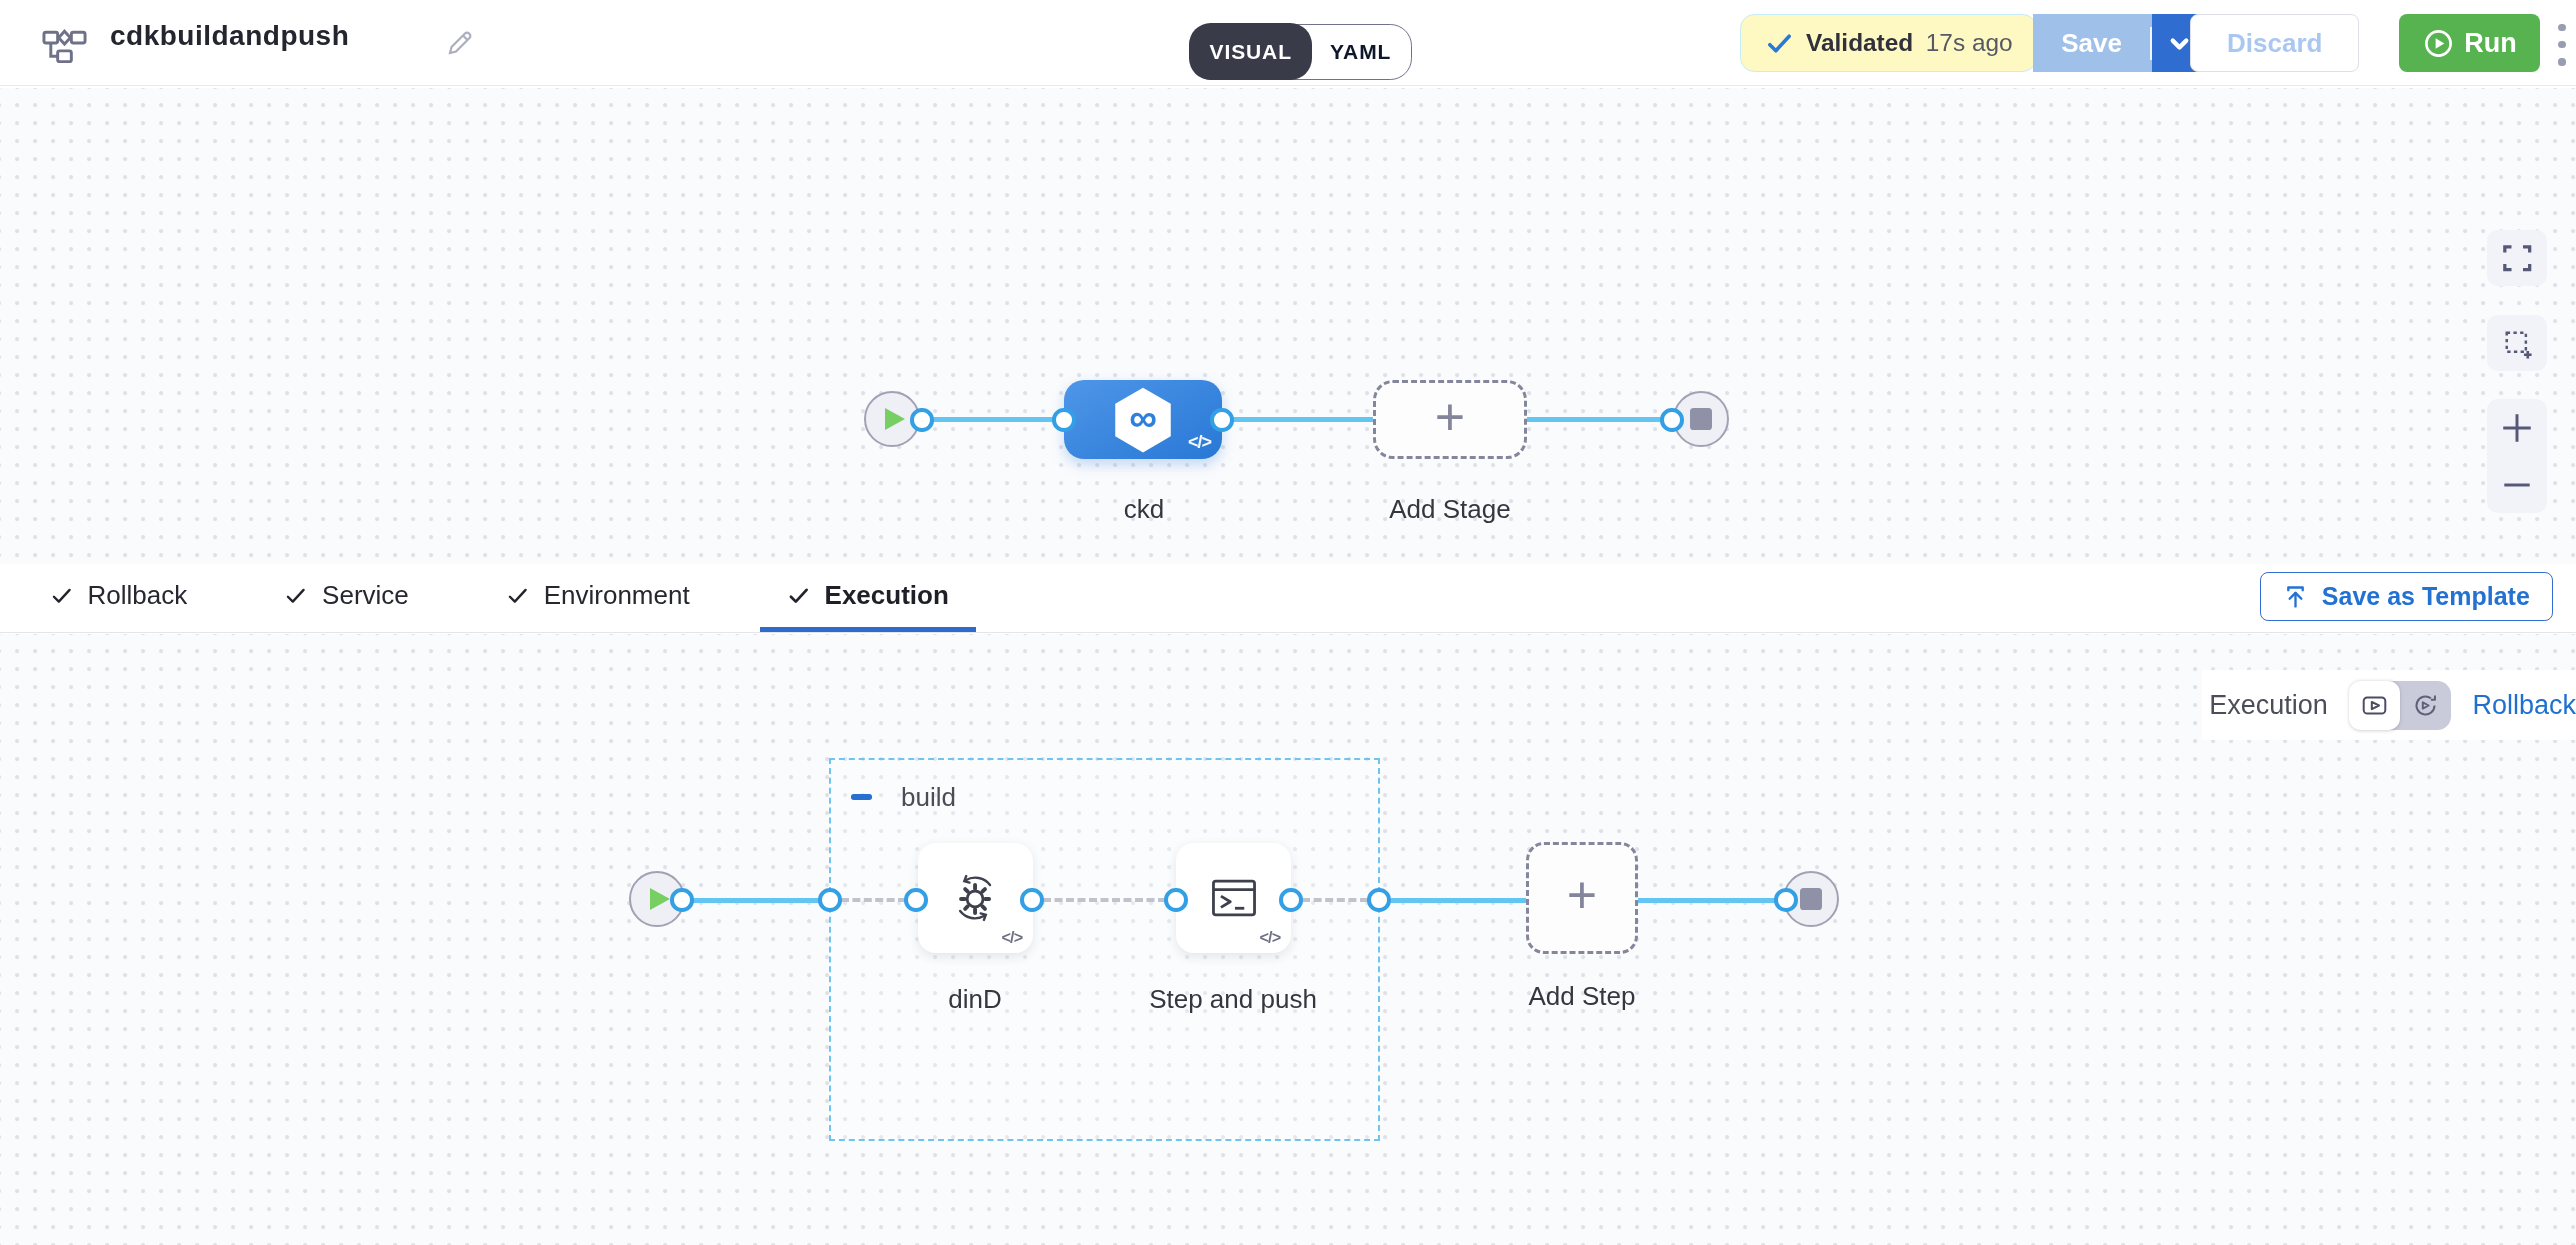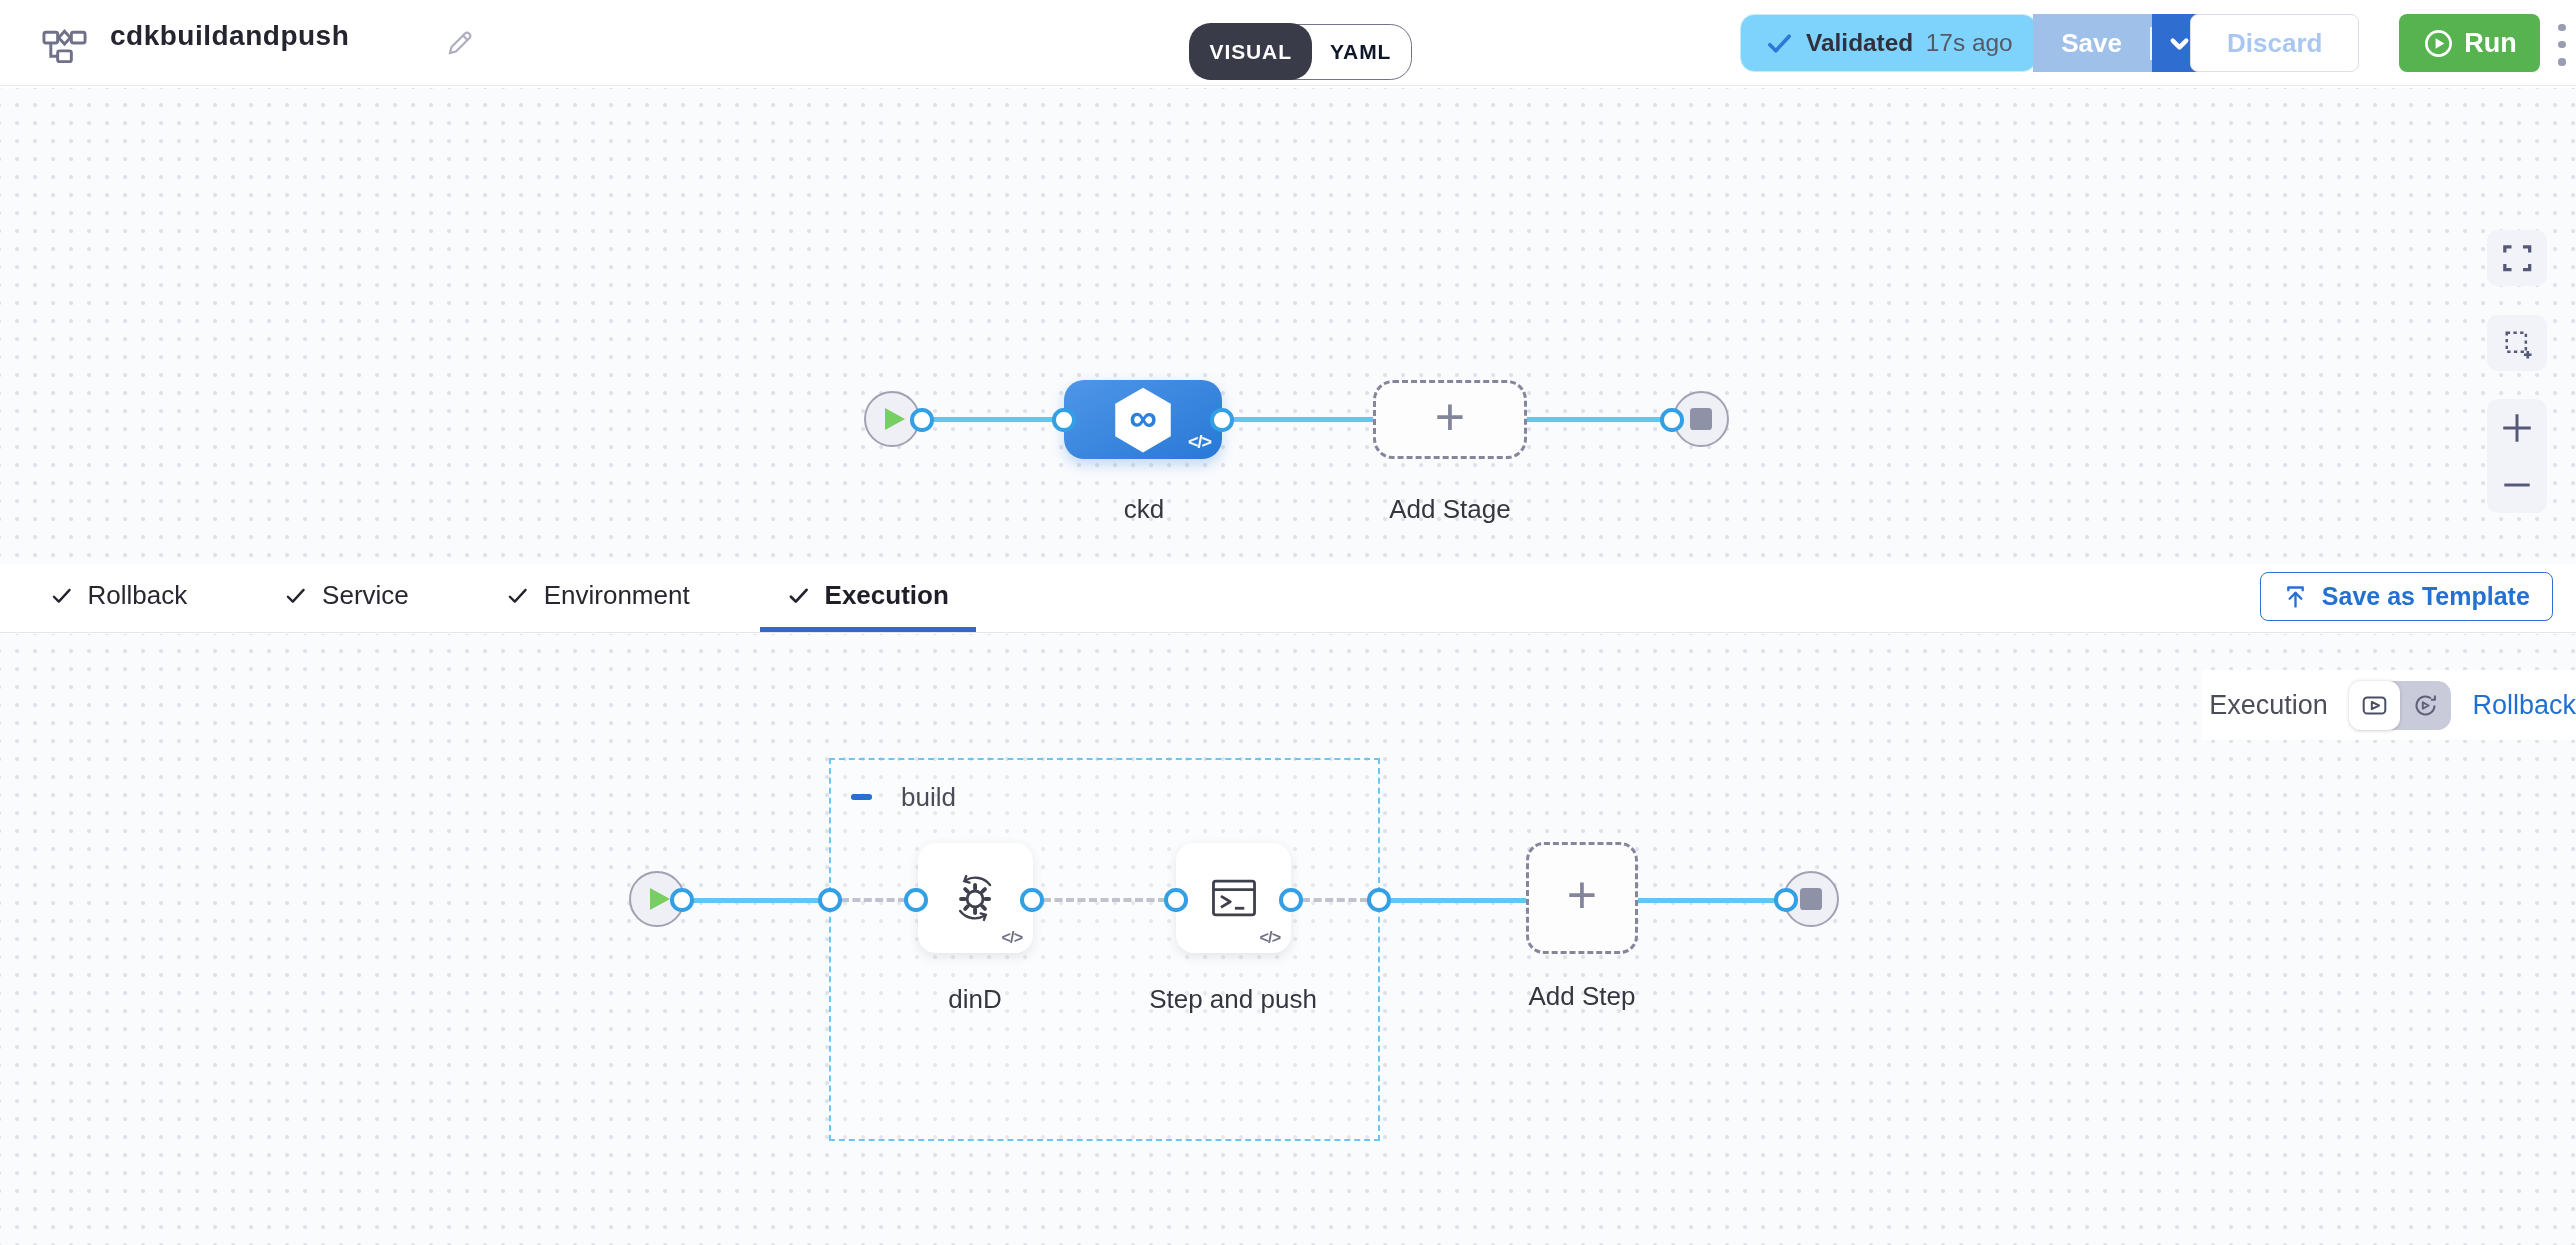--- a/index.html
+++ b/index.html
@@ -14,21 +14,21 @@
   .page-title { position:absolute; left:110px; top:20px; font-size:28px; font-weight:700; color:#24252E; letter-spacing:0.5px; }
   .pencil-btn { position:absolute; left:444px; top:25px; width:36px; height:36px; cursor:pointer; }
 
   .mode-toggle { position:absolute; left:1190px; top:23.5px; width:222px; height:56px;
                  border:1.8px solid #70728A; border-radius:21.7px; background:#fff; display:flex; }
   .mode-seg { flex:1; display:flex; align-items:center; justify-content:center;
               font-size:21px; font-weight:700; letter-spacing:0.9px; color:#0f172a; cursor:pointer; border-radius:21.7px; }
   .mode-seg.selected { background:#3A3B49; color:#fff; margin:-1.8px; flex:none; width:123px; }
 
   .validated-badge { position:absolute; left:1740px; top:14.4px; height:58px; padding:0 23.5px;
-                     background:#7dd3fc; border:1.8px solid #C5ECFA; border-radius:14.4px;
+                     background:#fef9c3; border:1.8px solid #C5ECFA; border-radius:14.4px;
                      display:flex; align-items:center; gap:12.6px; cursor:pointer; }
   .validated-badge .v-label { font-size:24.4px; font-weight:700; color:#30313C; }
   .validated-badge .v-time  { font-size:24.4px; color:#565866; }
 
   .save-split { position:absolute; left:1997px; top:14.4px; height:58px; border-radius:8.1px;
                 display:flex; overflow:hidden; cursor:pointer;padding-left:36px; }
   .save-main { width:117px; background:#9FC0E9; color:#fff; font-size:26px; font-weight:700;
                display:flex; align-items:center; justify-content:center; }
   .save-sep  { width:1.8px; background:#9FC0E9; display:flex; align-items:center; }
   .save-sep i{ display:block; width:1.8px; height:32.5px; background:rgba(255,255,255,.85); }

